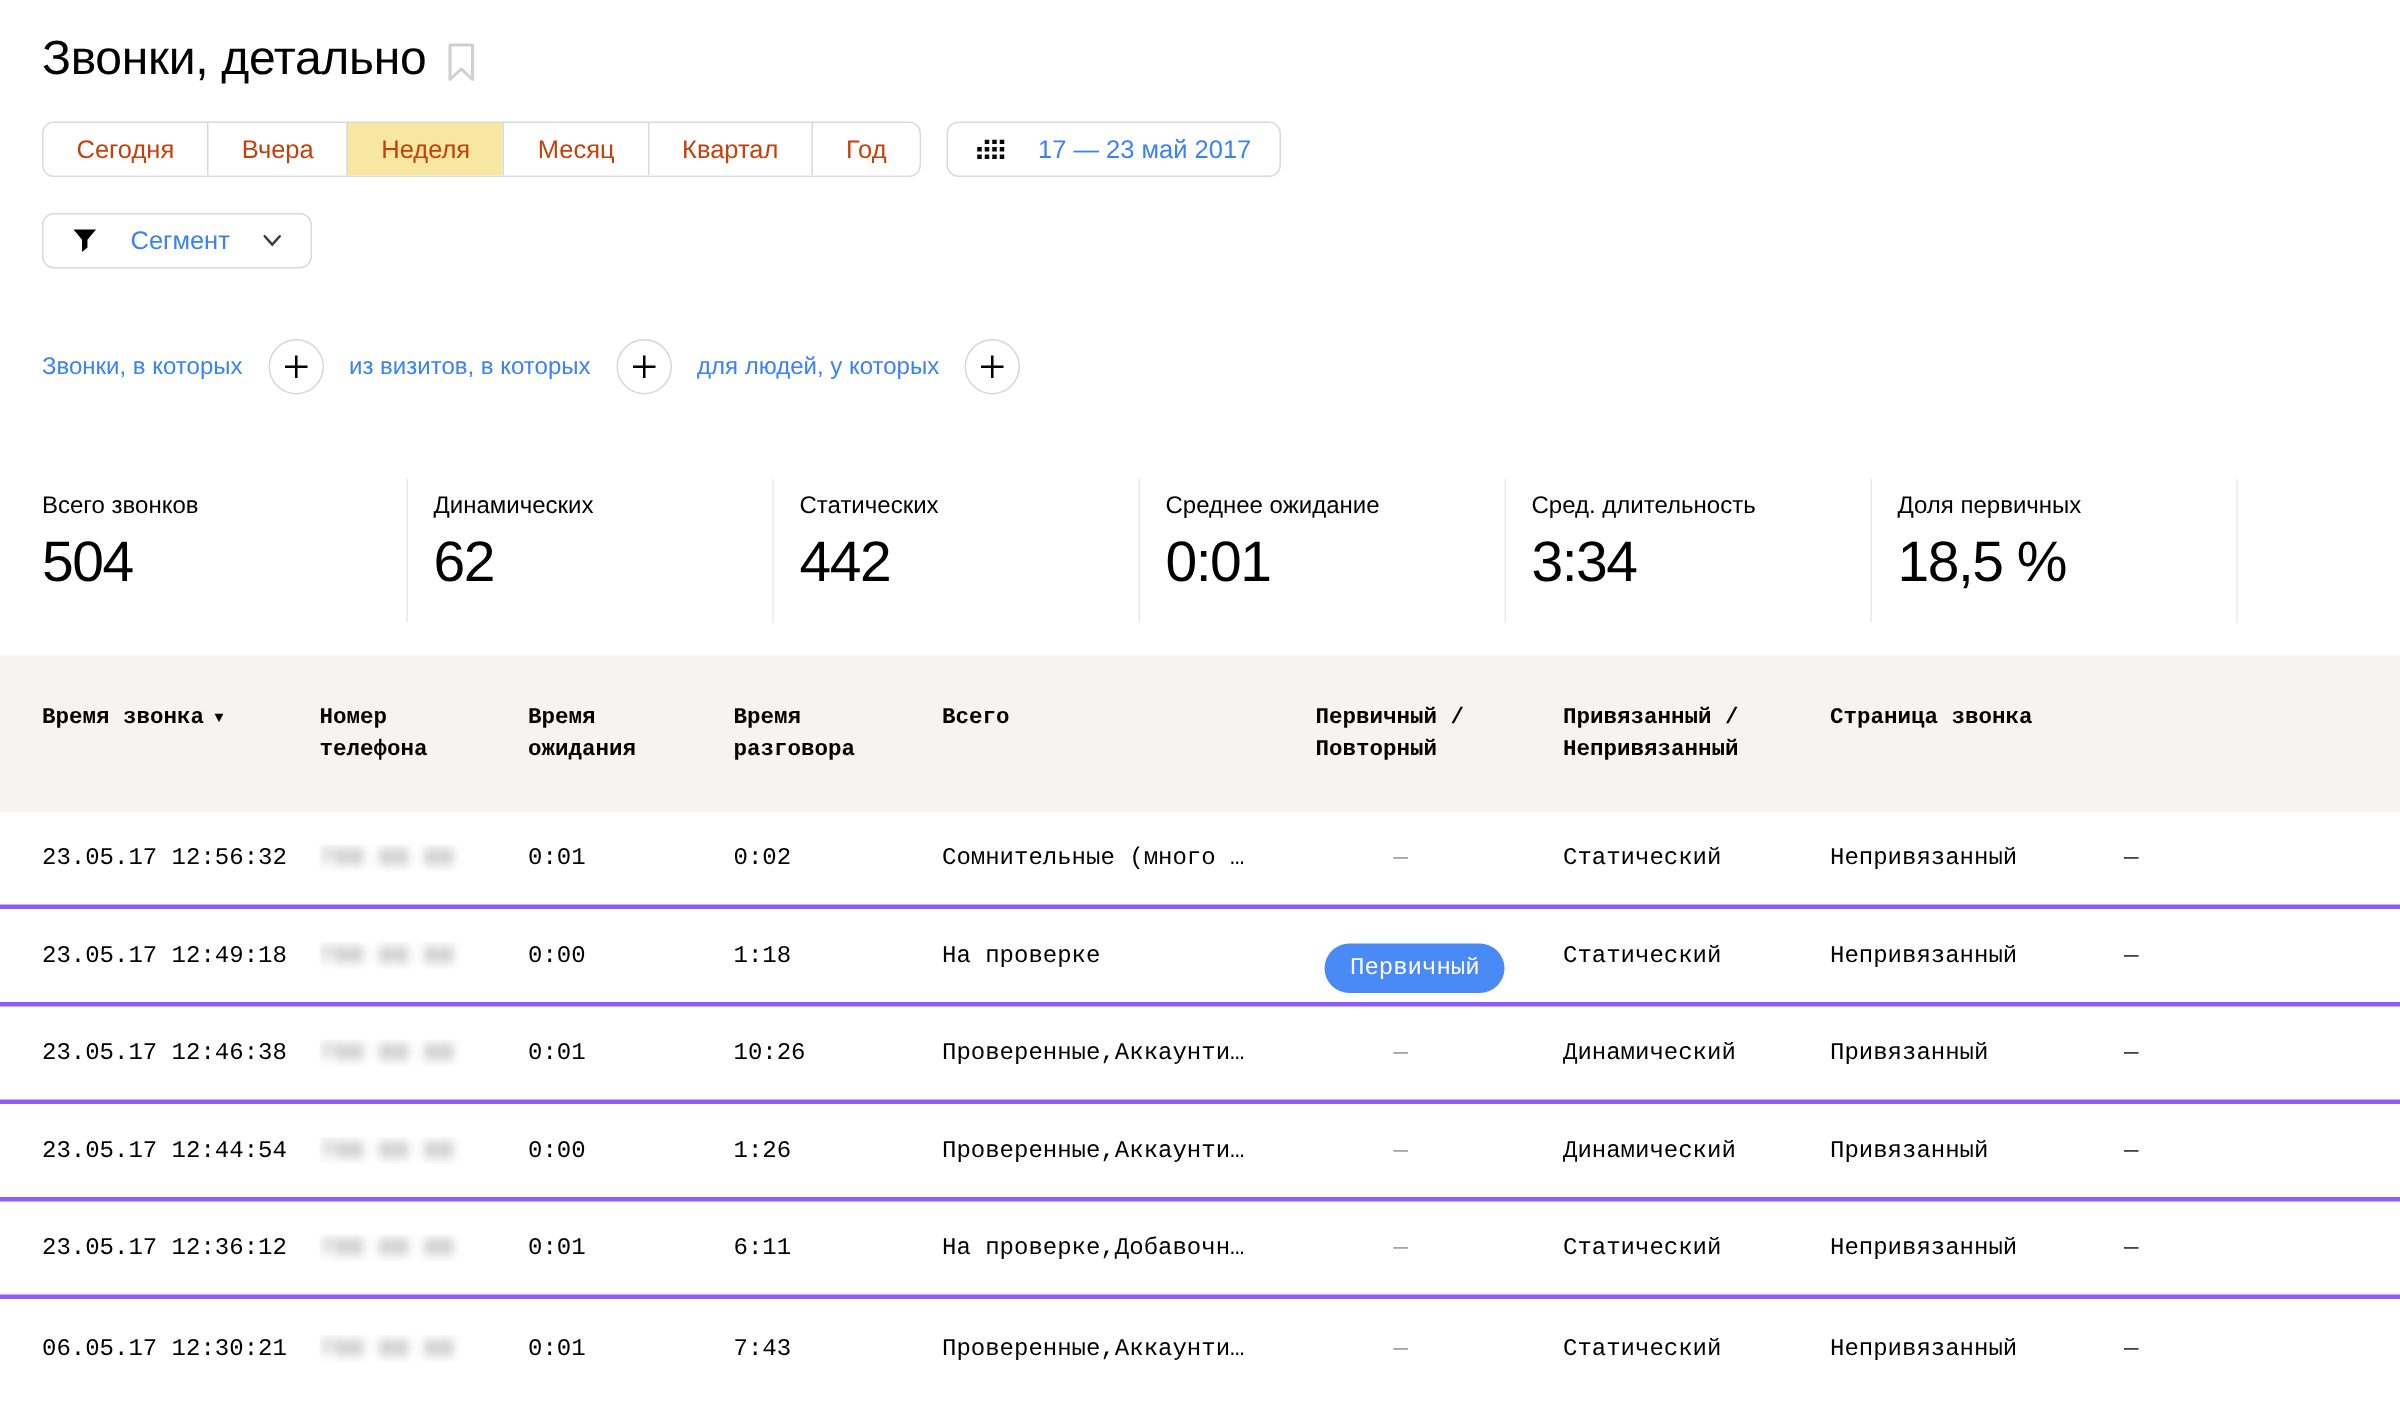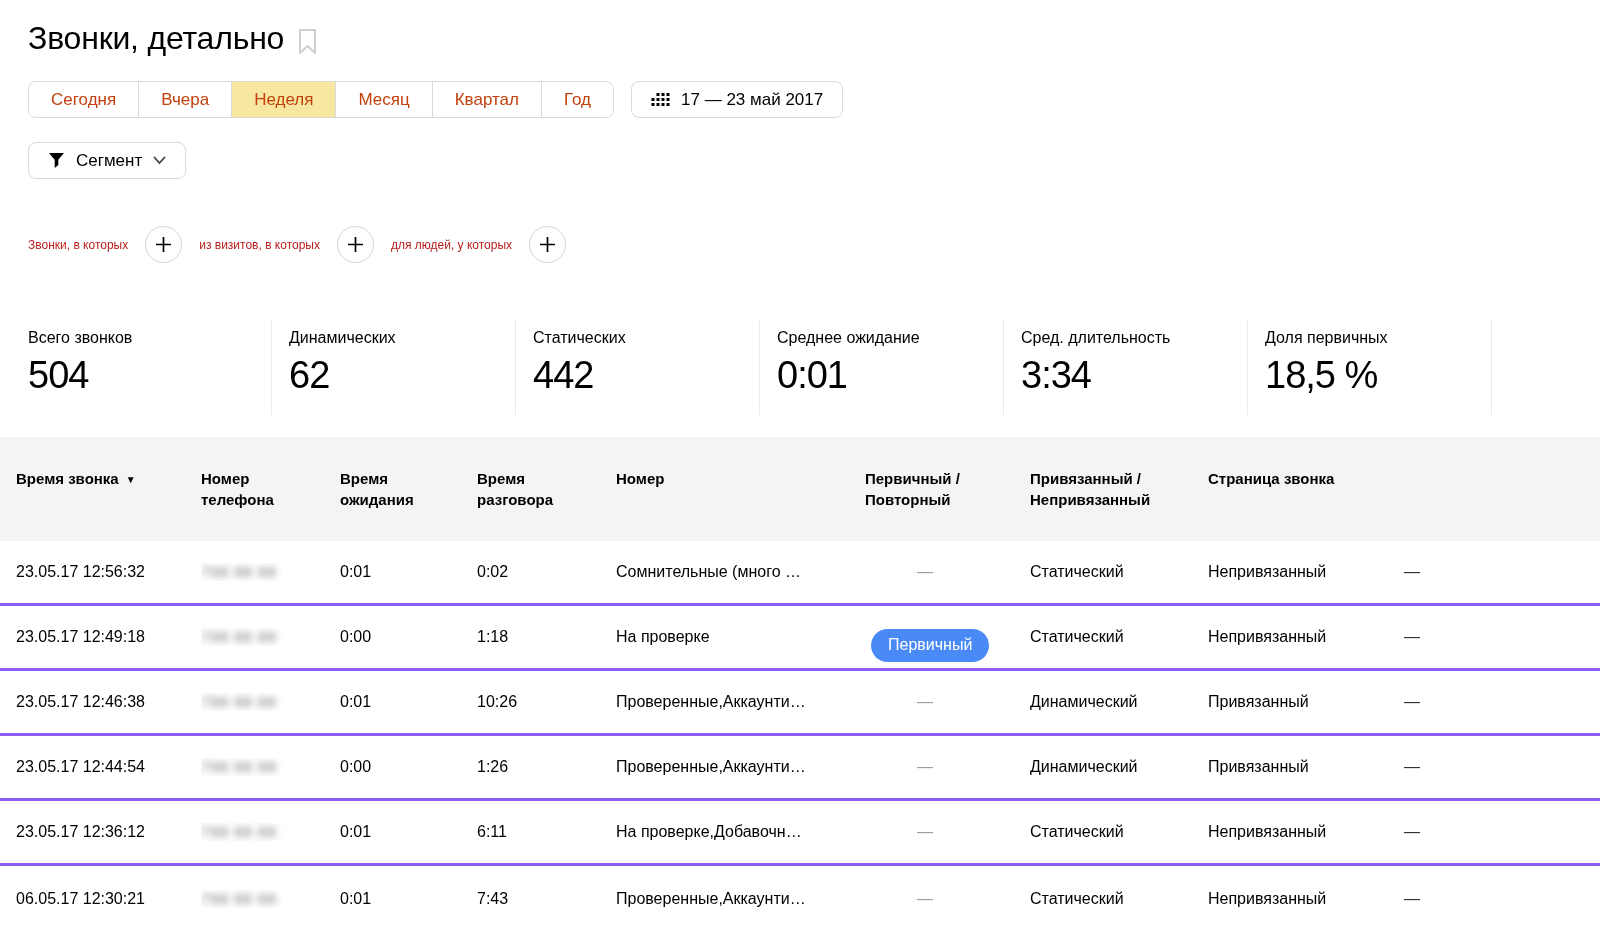--- a/index.html
+++ b/index.html
@@ -17,44 +17,45 @@
   .tabs { display: flex; border: 1px solid #d9d9d9; border-radius: 8px; overflow: hidden; height: 37px; background: #fff; }
   .tab {
     display: flex; align-items: center; padding: 0 22px; font-size: 17px;
     background: #fff; border: none; border-left: 1px solid #d9d9d9;
     font-family: inherit; cursor: pointer; color: #c2410c;
   }
   .tab:first-child { border-left: none; }
   .tab.selected { background: #f7e7a1; }
 
   .date-btn, .segment-btn {
-    display: inline-flex; align-items: center; gap: 11px; height: 37px;
+    display: inline-flex; align-items: center; gap: 22px; height: 37px;
     padding: 0 19px; border: 1px solid #d9d9d9; border-radius: 8px;
-    background: #fff; font-size: 17px; font-family: inherit; cursor: pointer; color: #000000;
+    background: #fff; font-size: 17px; font-family: inherit; cursor: pointer; color: #3b82f6;
   }
   .segment-row { margin-top: 24px; }
 
   .filter-row { margin-top: 47px; display: flex; align-items: center; gap: 17px; }
-  .filter-label { color: #b91c1c; font-size: 12px; }
+  .filter-label { color: #3b82f6; font-size: 16px; }
   .plus-btn {
     width: 37px; height: 37px; border-radius: 50%; border: 1px solid #d6d6d6;
     background: #fff; display: inline-flex; align-items: center; justify-content: center; cursor: pointer;
   }
 
   .metrics { display: flex; margin: 56px 32px 0 28px; }
   .metric { width: 244px; border-right: 1px solid #eceae7; padding: 10px 8px 18px 0; }
   .metric + .metric { padding-left: 17px; }
   .metric-label { font-size: 16px; }
   .metric-value { font-size: 38px; margin-top: 7px; letter-spacing: -1px; }
 
   .table { margin-top: 22px; }
   .grid {
     display: grid;
     grid-template-columns: 185px 139px 137px 139px 249px 165px 178px 196px 1fr;
-    padding: 0 32px 0 16px;
+    padding: 0 32px 0 28px;
+    font-family: Liberation Mono, monospace;
   }
   .thead { background: #f5f4f2; height: 104px; }
   .th { font-size: 15px; font-weight: bold; line-height: 21px; padding: 31px 20px 0 0; }
   .sort-arrow { font-size: 10px; margin-left: 7px; vertical-align: 1px; }
   .row { height: 65px; align-items: center; font-size: 16px; border-bottom: 3px solid #8b5cf6; }
   .row:last-child { border-bottom: none; }
   .cell { padding-right: 18px; white-space: nowrap; overflow: hidden; }
   .phone-blur {
     display: inline-block; filter: blur(3.5px); color: #6e6e6e;
     font-size: 15px; letter-spacing: 1px; user-select: none;
@@ -177,21 +178,21 @@
 </section>
 
 <section class="table">
   <div class="grid thead">
     <div class="th">
       <span>Время звонка</span><span class="sort-arrow">▼</span>
     </div>
     <div class="th">Номер телефона</div>
     <div class="th">Время ожидания</div>
     <div class="th">Время разговора</div>
-    <div class="th">Номер</div>
+    <div class="th">Всего</div>
     <div class="th">Первичный / Повторный</div>
     <div class="th">Привязанный / Непривязанный</div>
     <div class="th">Страница звонка</div>
   </div>
 
   <div class="grid row">
     <div class="cell">23.05.17 12:56:32</div>
     <div class="cell"><span class="phone-blur">798 88 88</span></div>
     <div class="cell">0:01</div>
     <div class="cell">0:02</div>

